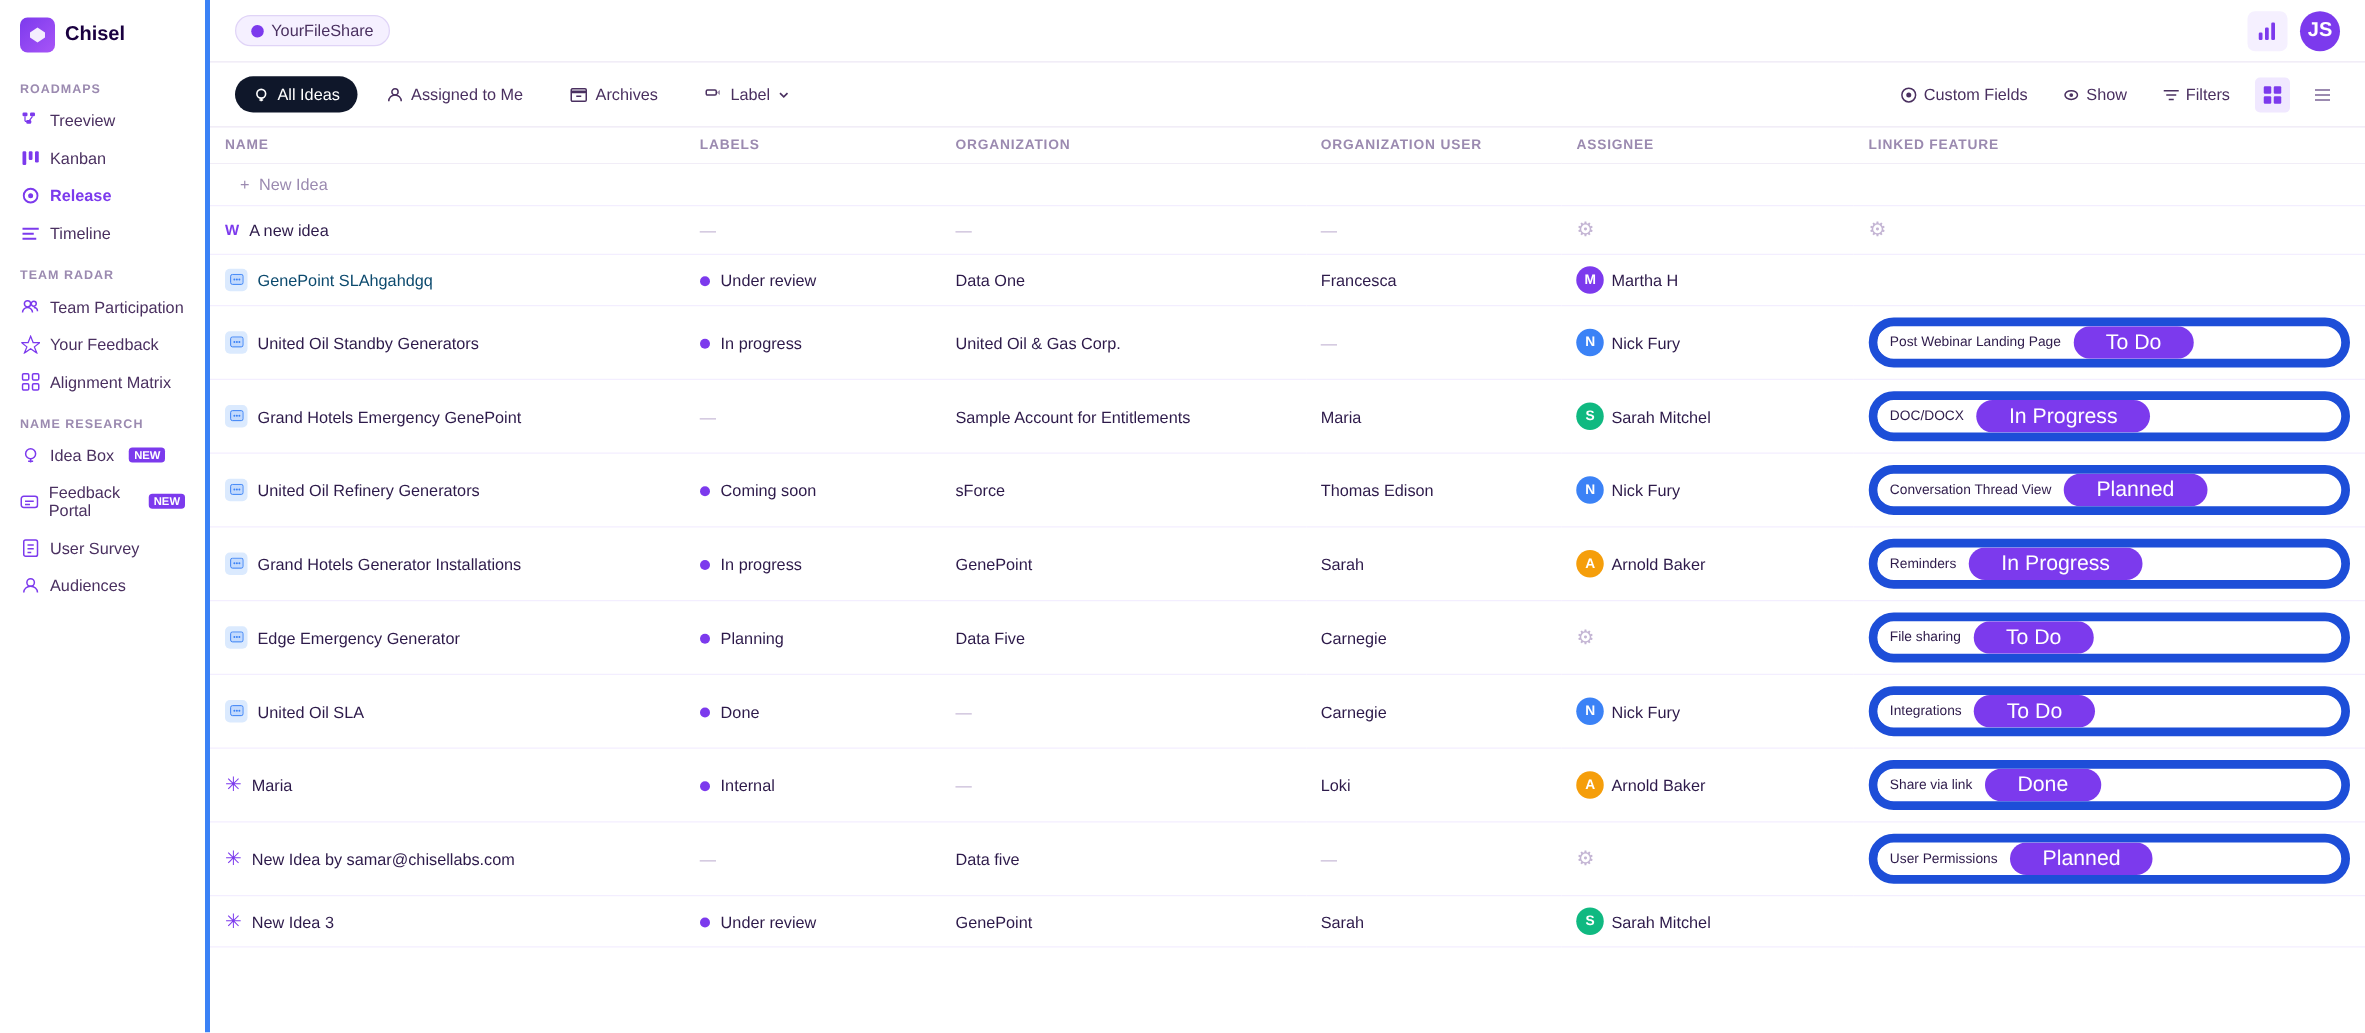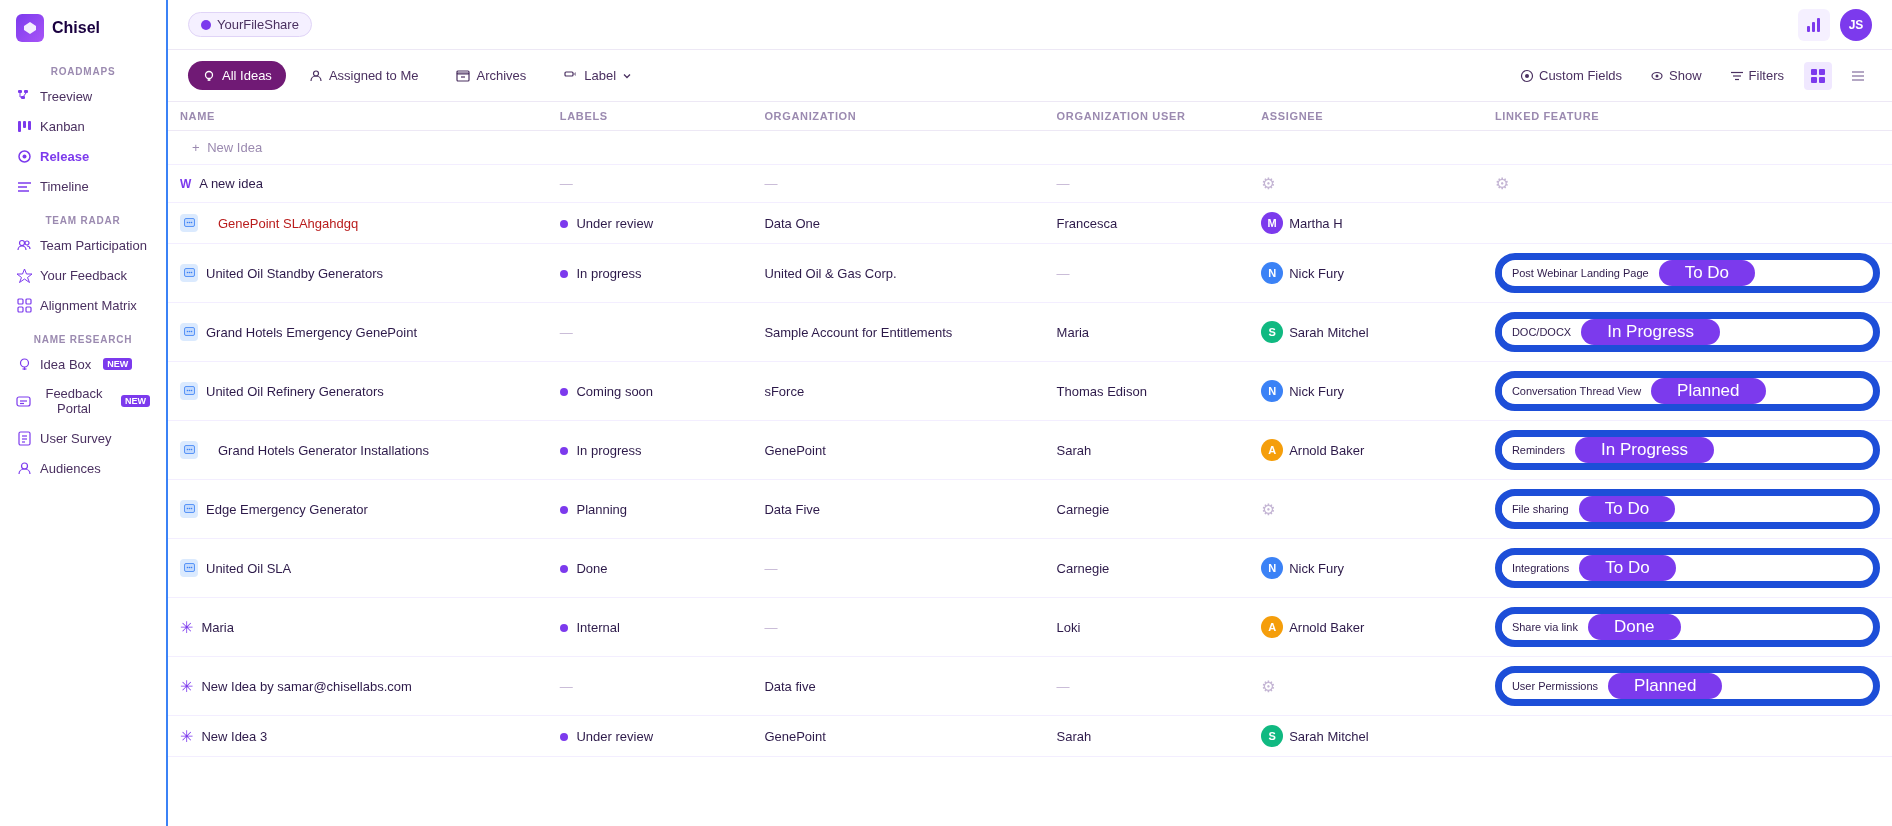--- a/index.html
+++ b/index.html
@@ -3,26 +3,25 @@
   <meta charset="utf-8">
   <style>
     * { box-sizing: border-box; margin: 0; padding: 0; }
     body { font-family: -apple-system, BlinkMacSystemFont, 'Segoe UI', sans-serif; font-size: 13px; background: #fff; display: flex; height: 826px; overflow: hidden; }
 
     
     #sidebar {
       width: 168px;
       min-width: 168px;
       background: #fff;
-      border-right: 2px solid #3b82f6;
+      border-right: 4px solid #3b82f6;
       display: flex;
       flex-direction: column;
       padding: 0;
       overflow-y: auto;
-      text-align: center;
     }
     .sidebar-logo {
       display: flex;
       align-items: center;
       gap: 8px;
       padding: 14px 16px 10px;
     }
     .logo-icon {
       width: 28px; height: 28px;
       background: linear-gradient(135deg, #7c3aed, #a855f7);
@@ -74,38 +73,38 @@
     .workspace-dot { width: 10px; height: 10px; background: #7c3aed; border-radius: 50%; }
     .topbar-right { display: flex; align-items: center; gap: 10px; }
     .topbar-icon-btn {
       width: 32px; height: 32px; border-radius: 6px; background: #f5f0ff;
       display: flex; align-items: center; justify-content: center;
       cursor: pointer; color: #7c3aed;
     }
     .avatar-btn {
       width: 32px; height: 32px; border-radius: 50%; background: #7c3aed;
       display: flex; align-items: center; justify-content: center;
-      color: #fff; font-weight: 700; font-size: 12px; cursor: pointer;
+      color: #fff; font-weight: 700; font-size: 16px; cursor: pointer;
     }
 
     
     .toolbar {
       display: flex; align-items: center; justify-content: space-between;
       padding: 10px 20px;
       border-bottom: 1px solid #ede8f5;
     }
     .toolbar-left { display: flex; align-items: center; gap: 8px; }
     .toolbar-right { display: flex; align-items: center; gap: 12px; }
 
     .btn-pill {
       display: flex; align-items: center; gap: 6px;
       padding: 7px 14px; border-radius: 20px; font-size: 13px; cursor: pointer;
       border: none; font-family: inherit;
     }
-    .btn-pill.active { background: #701a75; color: #fff; }
+    .btn-pill.active { background: #0f172a; color: #fff; }
     .btn-pill.inactive { background: transparent; color: #4a3060; border: 1px solid transparent; }
 
     .toolbar-action {
       display: flex; align-items: center; gap: 5px;
       font-size: 13px; color: #4a3060; cursor: pointer; padding: 4px 8px; border-radius: 6px;
     }
 
     
     .table-container {
       flex: 1; overflow-y: auto;
@@ -454,21 +453,21 @@
               <div style="display:flex;align-items:center;gap:8px;">
     <span class="row-icon-chat">
       <svg width="11" height="10" viewBox="0 0 11 10" fill="none">
         <rect x="0.5" y="0.5" width="10" height="8" rx="1.5" fill="#3b82f6" opacity="0.15"></rect>
         <rect x="0.5" y="0.5" width="10" height="8" rx="1.5" stroke="#3b82f6" stroke-width="0.8"></rect>
         <circle cx="3.5" cy="4.5" r="0.8" fill="#3b82f6"></circle>
         <circle cx="5.5" cy="4.5" r="0.8" fill="#3b82f6"></circle>
         <circle cx="7.5" cy="4.5" r="0.8" fill="#3b82f6"></circle>
       </svg>
     </span>
-    <span style="color:#b91c1c;margin-left:12px;">GenePoint SLAhgahdgq</span>
+    <span style="color:#0c4a6e;">GenePoint SLAhgahdgq</span>
   </div>
             </td>
             <td class="col-labels"><span>
       <span class="label-dot" style="background:#7c3aed;"></span>
       <span style="color:#2d1a4a;">Under review</span>
     </span></td>
             <td class="col-org"><span>Data One</span></td>
             <td class="col-orguser"><span>Francesca</span></td>
             <td class="col-assignee">
               <div class="assignee-cell">
@@ -572,21 +571,21 @@
             </td>
             <td class="col-linked">
               <div class="feature-box">
       <span class="feature-box-name">Conversation Thread View</span>
       <span class="feature-box-status status-badge" style="background:#7c3aed;color:#fff;">Planned</span>
     </div>
             </td>
           </tr>
           <tr>
             <td class="col-name">
-              <div style="display:flex;align-items:center;gap:20px;">
+              <div style="display:flex;align-items:center;gap:8px;">
     <span class="row-icon-chat">
       <svg width="11" height="10" viewBox="0 0 11 10" fill="none">
         <rect x="0.5" y="0.5" width="10" height="8" rx="1.5" fill="#3b82f6" opacity="0.15"></rect>
         <rect x="0.5" y="0.5" width="10" height="8" rx="1.5" stroke="#3b82f6" stroke-width="0.8"></rect>
         <circle cx="3.5" cy="4.5" r="0.8" fill="#3b82f6"></circle>
         <circle cx="5.5" cy="4.5" r="0.8" fill="#3b82f6"></circle>
         <circle cx="7.5" cy="4.5" r="0.8" fill="#3b82f6"></circle>
       </svg>
     </span>
     <span style="color:#2d1a4a;">Grand Hotels Generator Installations</span>

